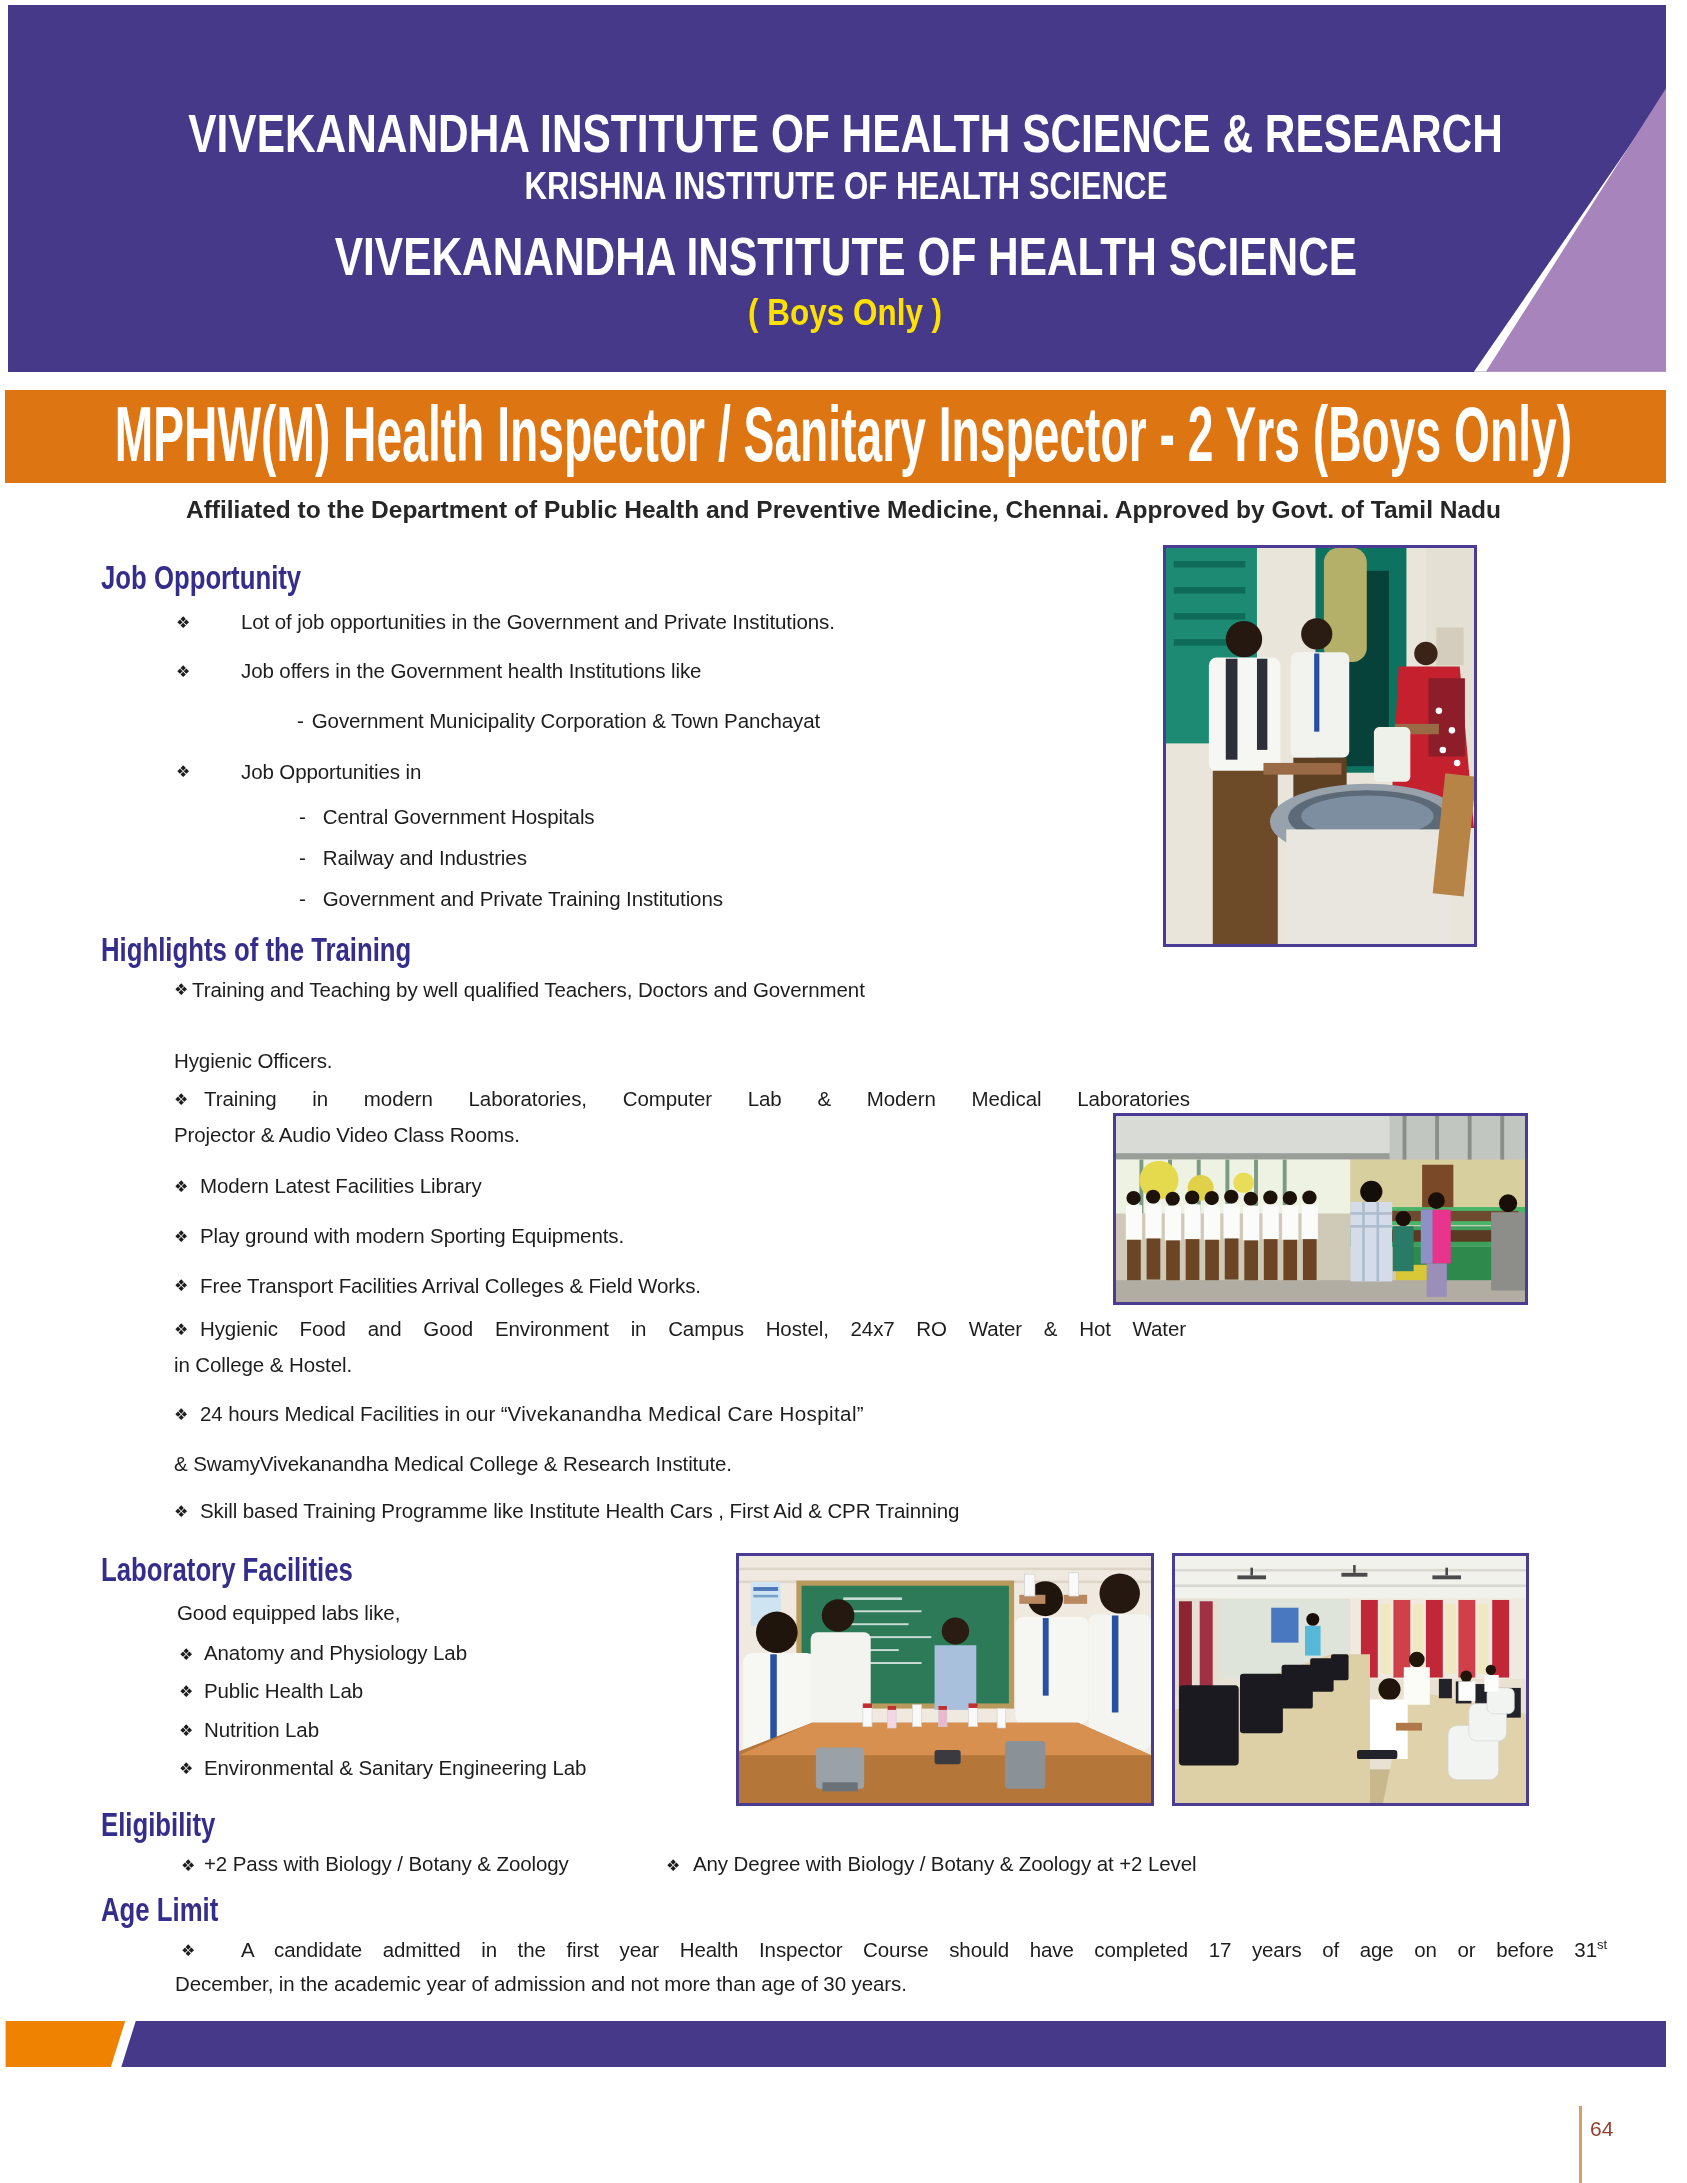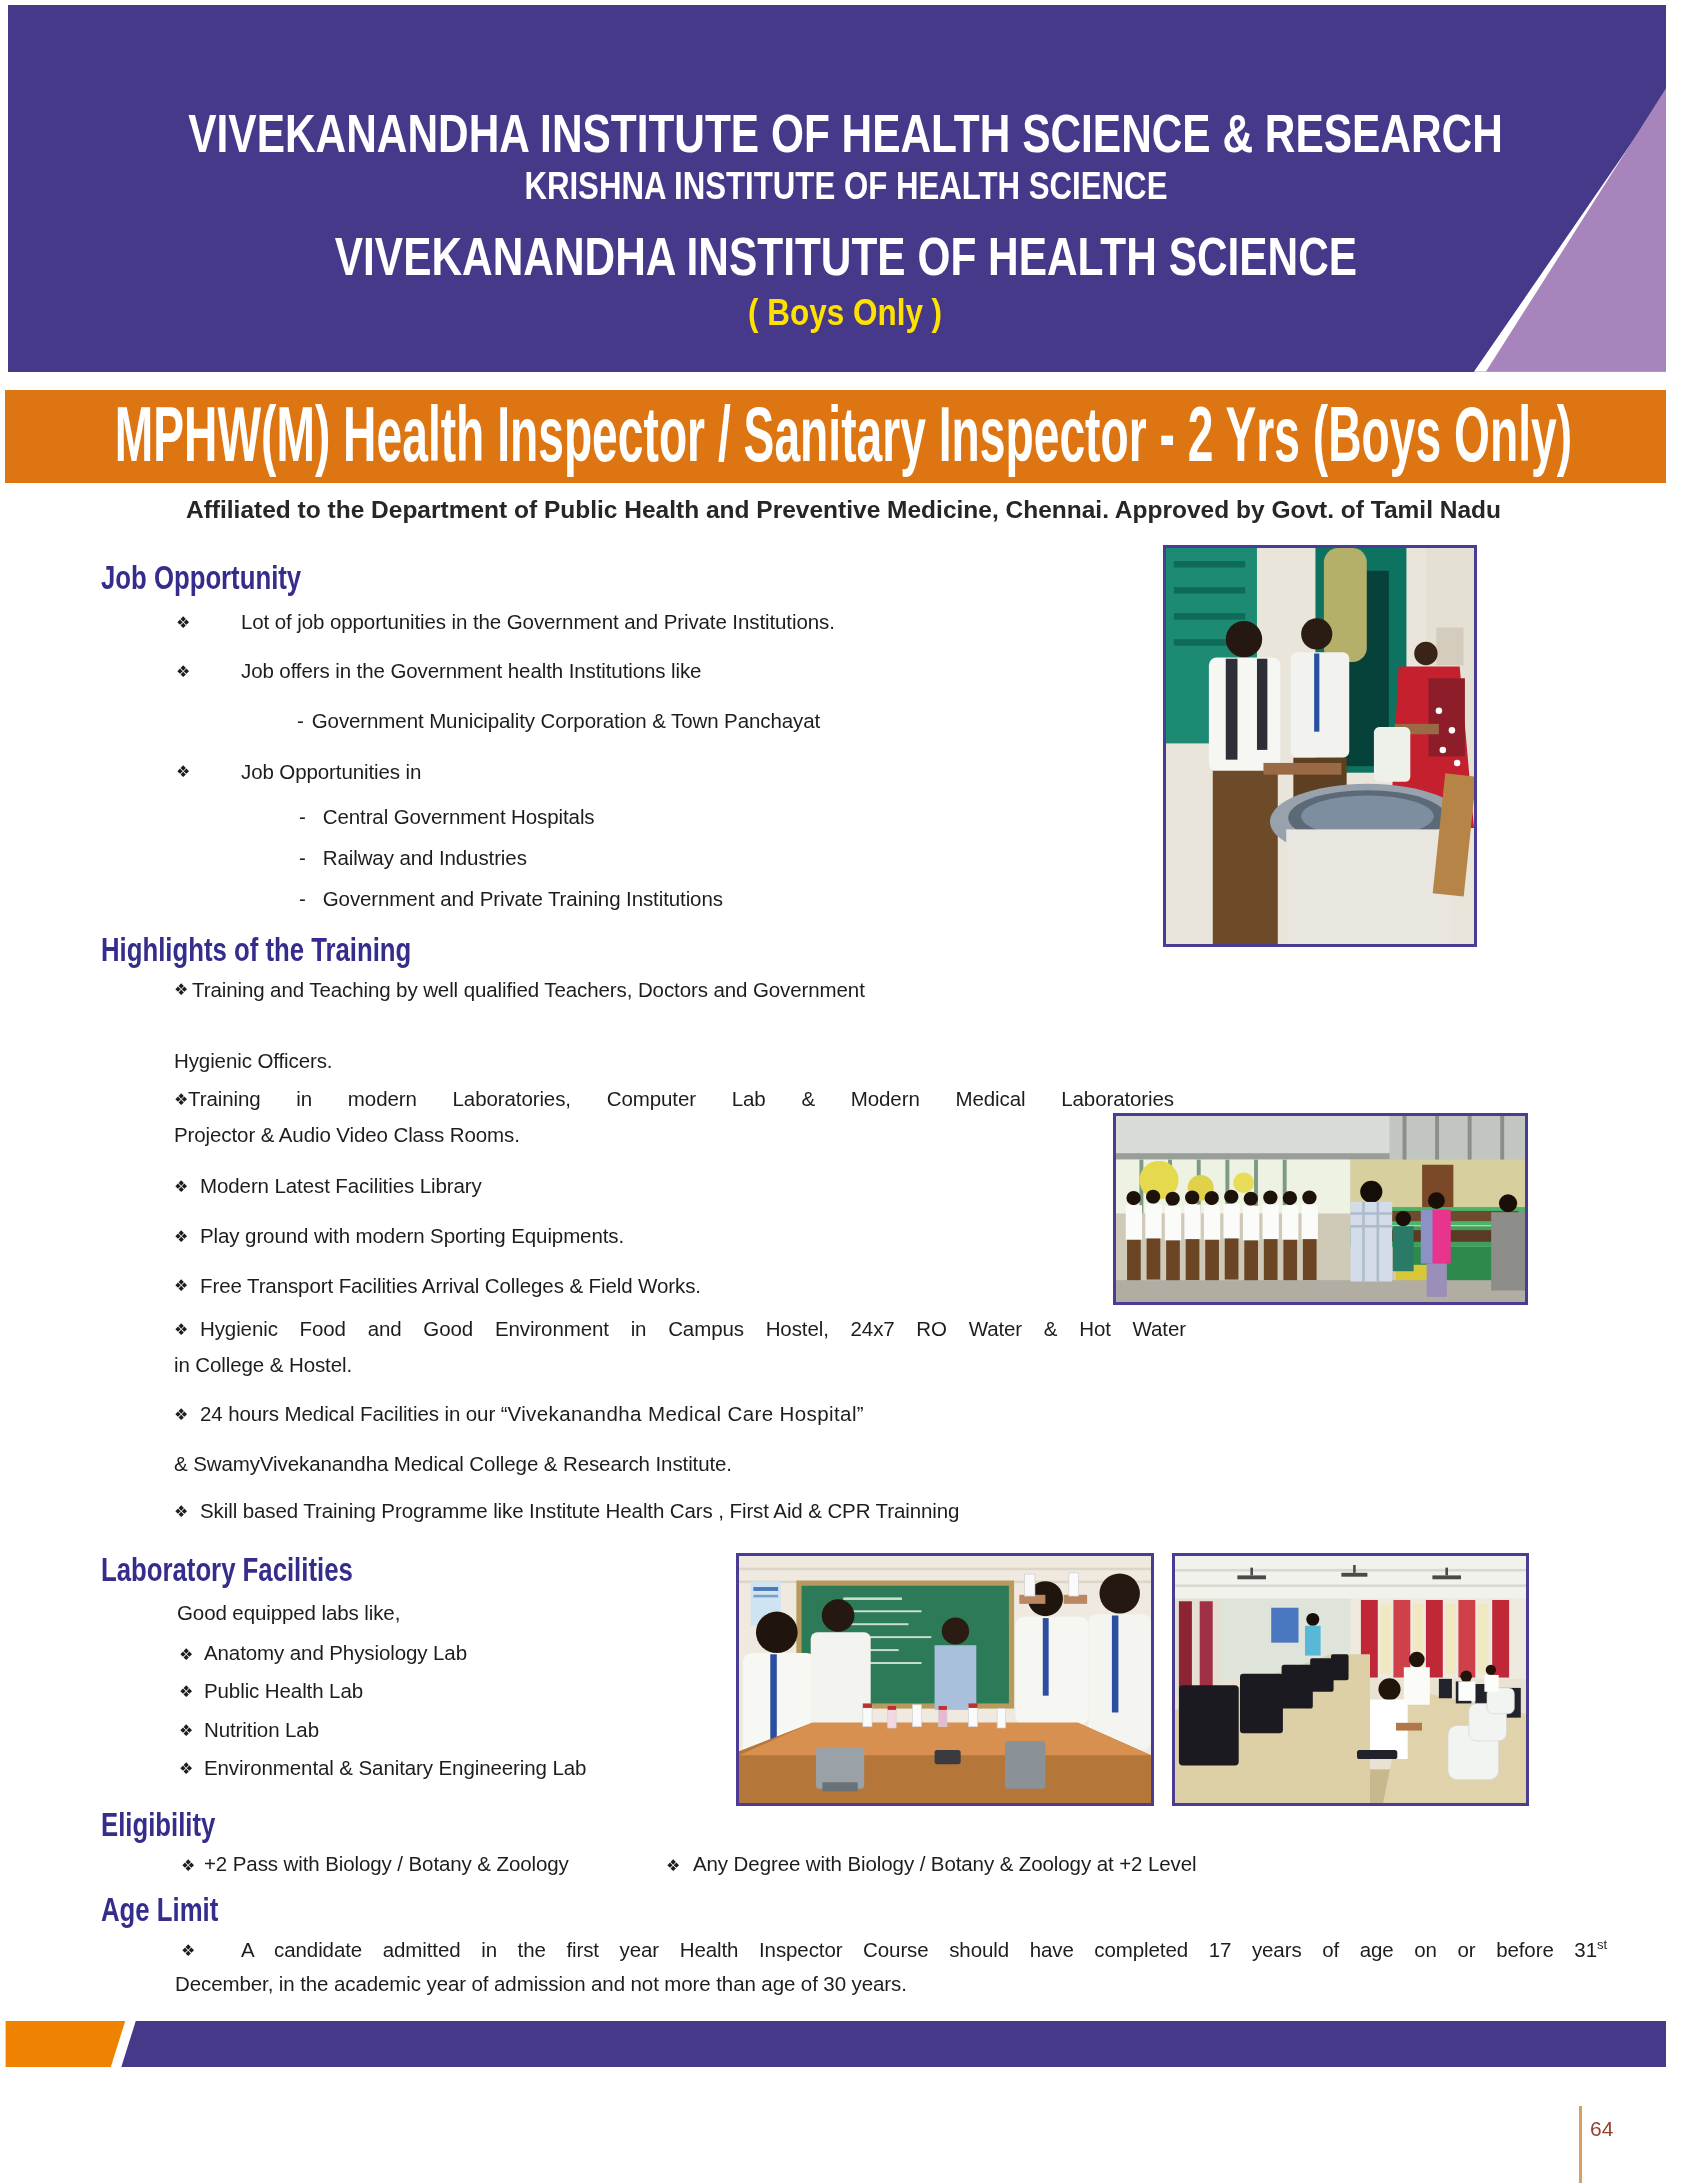--- a/index.html
+++ b/index.html
@@ -69,21 +69,21 @@
   <div class="line" style="left:241px;top:760px">Job Opportunities in</div>
   <div class="line" style="left:299px;top:805px"><span>-</span><span class="subtxt">Central Government Hospitals</span></div>
   <div class="line" style="left:299px;top:846px"><span>-</span><span class="subtxt">Railway and Industries</span></div>
   <div class="line" style="left:299px;top:887px"><span>-</span><span class="subtxt">Government and Private Training Institutions</span></div>
 
   <div class="shead" style="top:931px"><span class="cxl">Highlights of the Training</span></div>
   <span class="blt" style="left:174px;top:980px">❖</span>
   <div class="line" style="left:192px;top:978px">Training and Teaching by well qualified Teachers, Doctors and Government</div>
   <div class="line" style="left:174px;top:1049px">Hygienic Officers.</div>
   <span class="blt" style="left:174px;top:1090px">❖</span>
-  <div class="jline" style="left:188px;top:1087px;width:986px">Training in modern Laboratories, Computer Lab &amp; Modern Medical Laboratories</div>
+  <div class="jline" style="left:204px;top:1087px;width:986px">Training in modern Laboratories, Computer Lab &amp; Modern Medical Laboratories</div>
   <div class="line" style="left:174px;top:1123px">Projector &amp; Audio Video Class Rooms.</div>
   <span class="blt" style="left:174px;top:1177px">❖</span>
   <div class="line" style="left:200px;top:1174px">Modern Latest Facilities Library</div>
   <span class="blt" style="left:174px;top:1227px">❖</span>
   <div class="line" style="left:200px;top:1224px">Play ground with modern Sporting Equipments.</div>
   <span class="blt" style="left:174px;top:1276px">❖</span>
   <div class="line" style="left:200px;top:1274px">Free Transport Facilities Arrival Colleges &amp; Field Works.</div>
   <span class="blt" style="left:174px;top:1320px">❖</span>
   <div class="jline" style="left:200px;top:1317px;width:986px">Hygienic Food and Good Environment in Campus Hostel, 24x7 RO Water &amp; Hot Water</div>
   <div class="line" style="left:174px;top:1353px">in College &amp; Hostel.</div>

